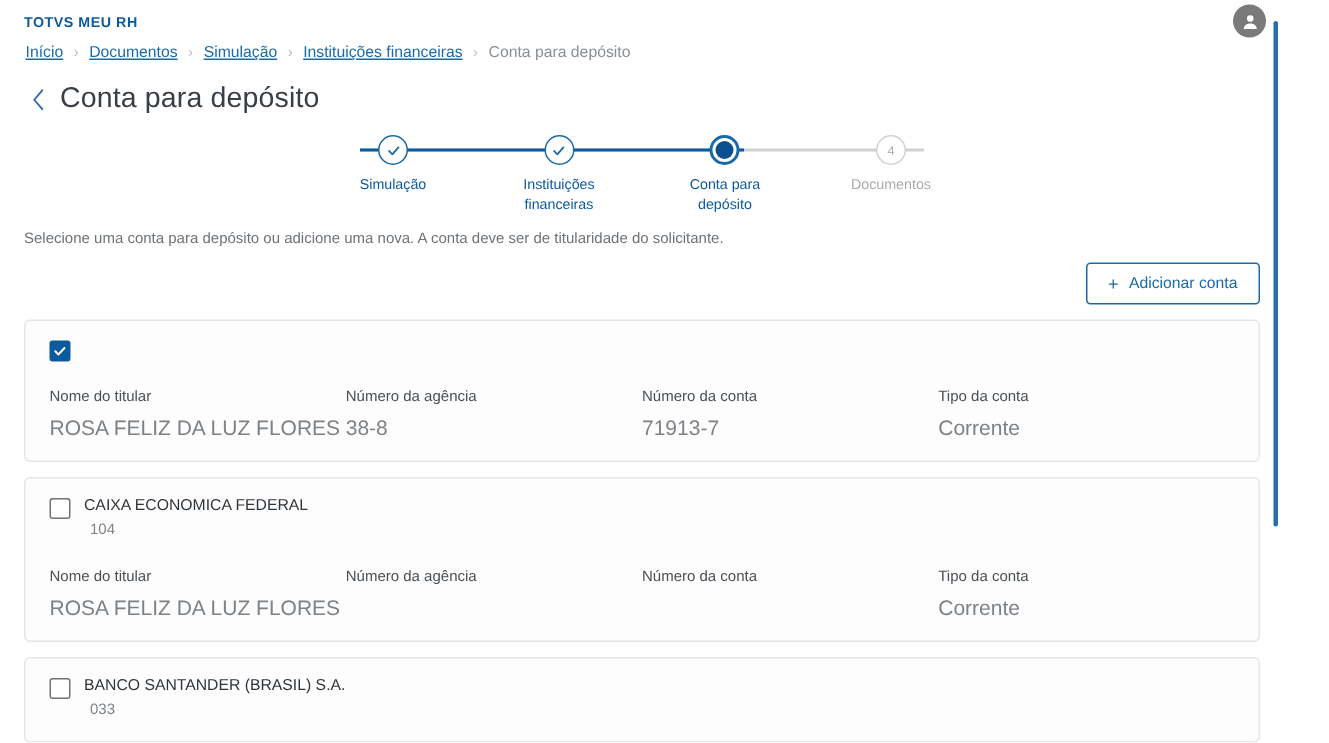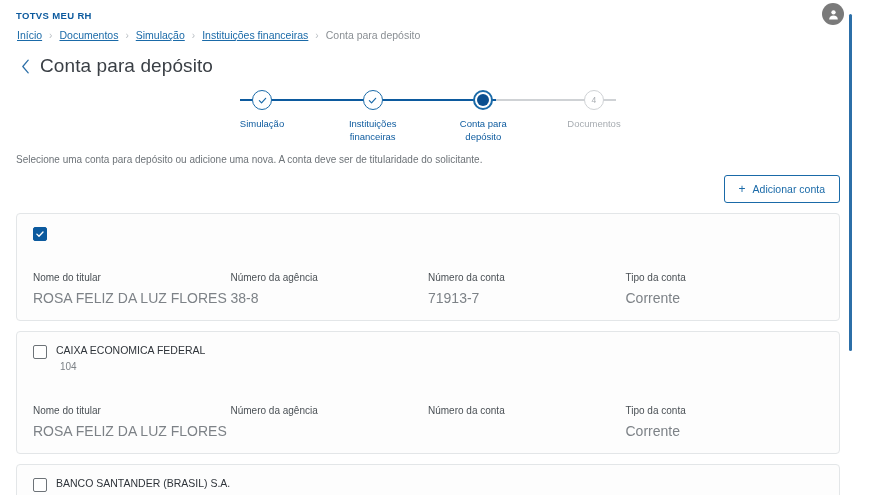--- a/index.html
+++ b/index.html
@@ -234,21 +234,21 @@
     font-weight: normal;
   }
   .bank-code {
     font-size: 10px;
     color: #7d8287;
     margin-top: 4px;
     padding-left: 4px;
   }
   .fields {
     display: flex;
-    margin-top: 31px;
+    margin-top: 18px;
   }
   .field { flex: 0 0 25%; }
   .field-label {
     font-size: 10px;
     color: #4a5055;
     margin-bottom: 7px;
   }
   .field-value {
     font-size: 14px;
     color: #7d8287;

